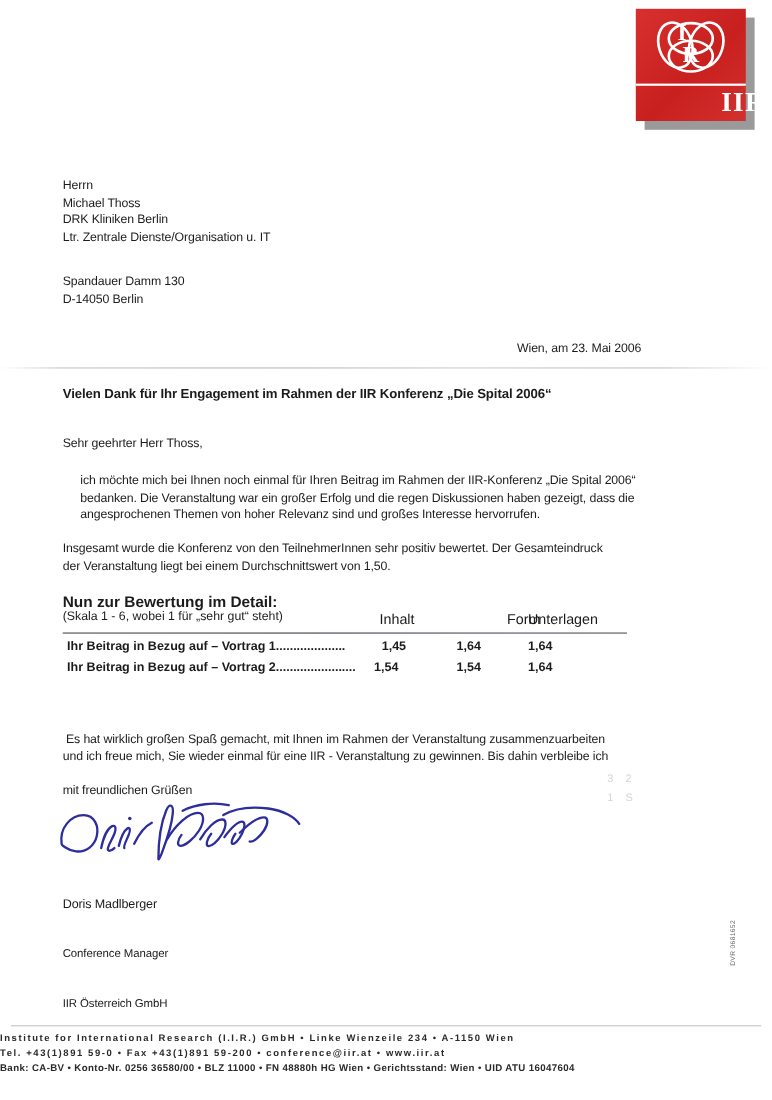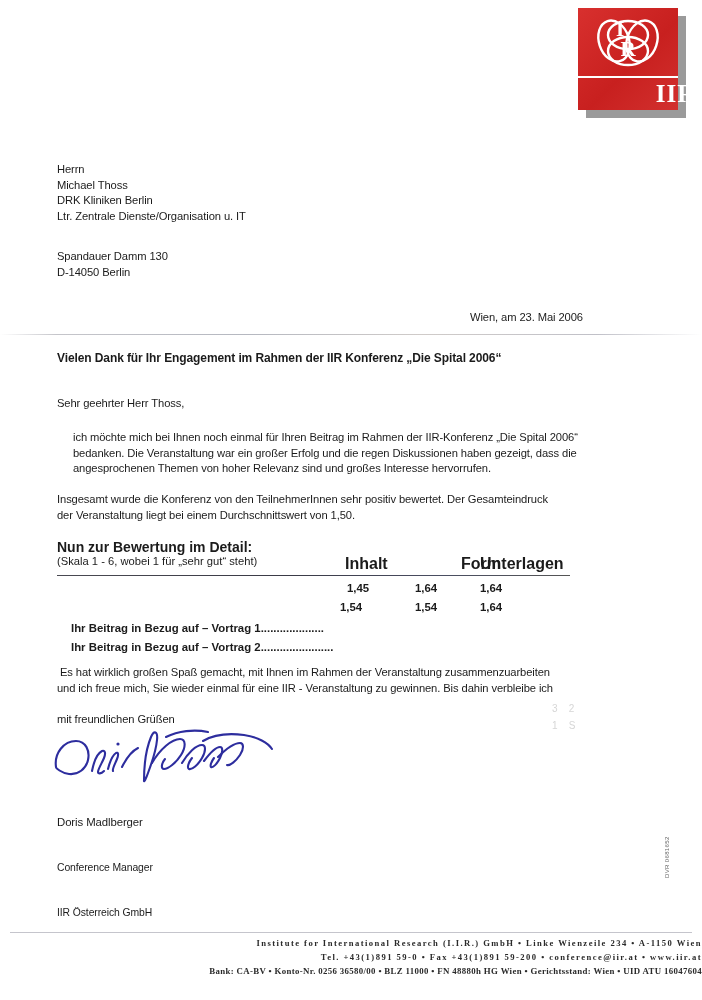--- a/index.html
+++ b/index.html
@@ -113,22 +113,22 @@
   #ratings-heading { font-size: 14px; font-weight: bold; line-height: 16px; }
   #ratings-scale-row {
     position: relative;
     height: 17px;
     font-size: 11.2px;
   }
   #ratings-scale { position: absolute; left: 0; top: 0; white-space: pre; }
   .col-h {
     position: absolute;
     top: 0;
-    font-weight: bold;
-    font-size: 16px;
+    font-weight: normal;
+    font-size: 13px;
     white-space: pre;
   }
   .col-inhalt { left: 288px; }
   .col-form   { left: 360px; padding-left: 44px; }
   .col-unter  { left: 423px; }
 
   #ratings-rule {
     position: absolute;
     left: 0;
     top: 36px;
@@ -137,21 +137,21 @@
     background: linear-gradient(90deg, #4a4a52 0%, #3a3a46 45%, #4a4e62 75%, #555 100%);
   }
 
   .rating-row {
     position: relative;
     height: 19px;
     font-size: 11.4px;
     font-weight: bold;
   }
   #ratings-rows { position: absolute; left: 0; top: 43px; width: 515px; }
-  .r-label { position: absolute; left: 14px; top: 0; white-space: pre; margin-top: 40px; }
+  .r-label { position: absolute; left: 4px; top: 0; white-space: pre; }
   .r-v1 { position: absolute; top: 0; }
   .r-v2 { position: absolute; left: 358px; top: 0; }
   .r-v3 { position: absolute; left: 423px; top: 0; }
 
   #para-3 { left: 57px; top: 665px; text-align: center; }
   #closing { left: 57px; top: 712px; }
 
   
   #signature-svg {
     position: absolute;
@@ -191,23 +191,22 @@
     transform-origin: left top;
     white-space: nowrap;
   }
 
   
   #footer {
     position: absolute;
     left: 0;
     top: 936px;
     width: 702px;
-    text-align: right;
+    text-align: left;
     color: #2a2a2a;
-    font-family: Liberation Serif, serif;
   }
   #footer-rule {
     position: absolute;
     left: 10px;
     top: -4px;
     width: 682px;
     height: 1px;
     background: rgba(90,90,110,.35);
   }
   .footer-line {

